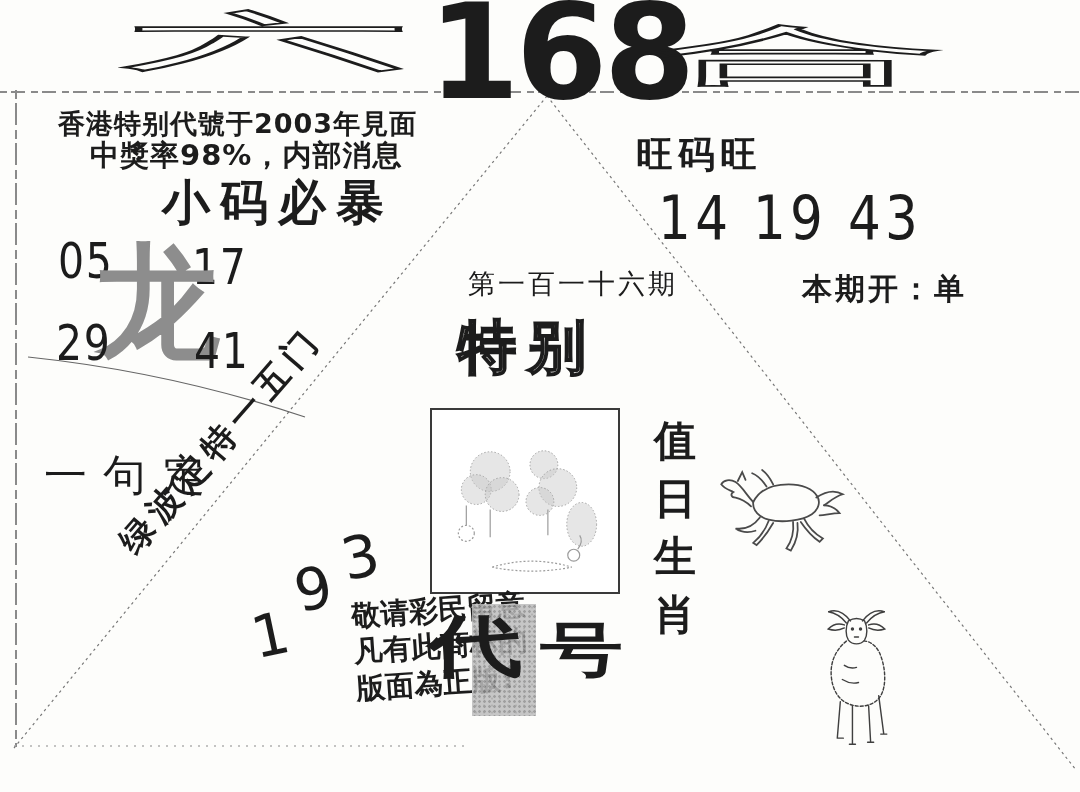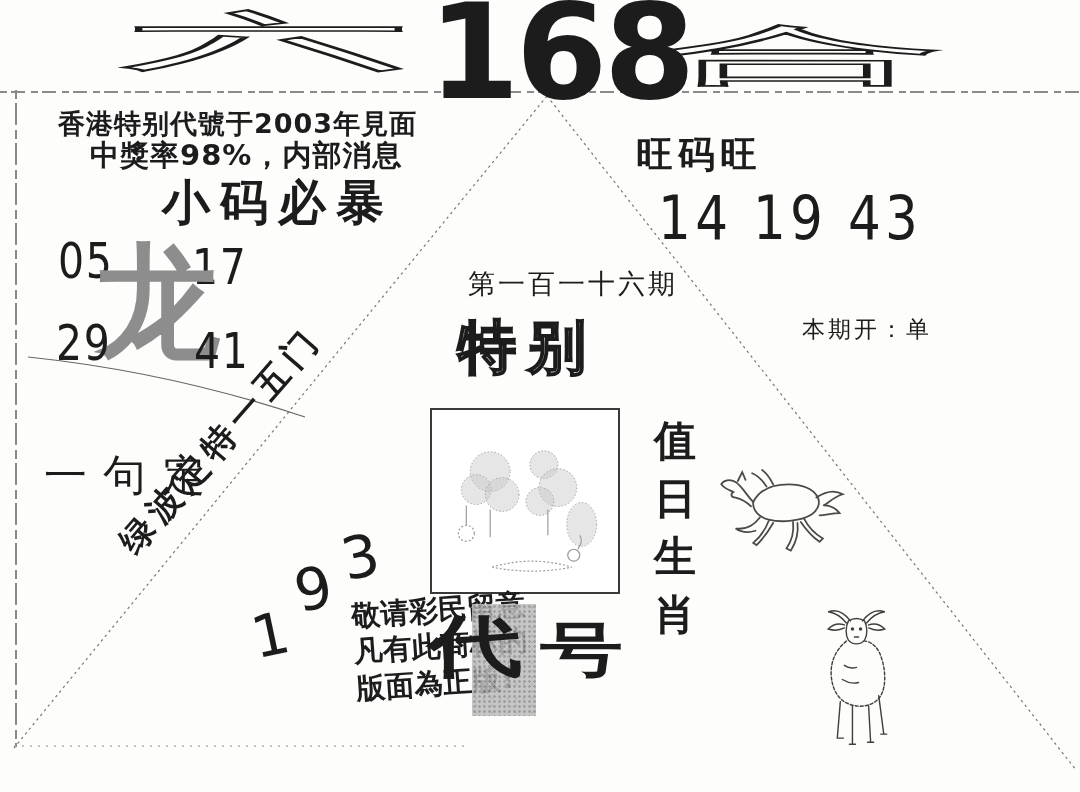--- a/index.html
+++ b/index.html
@@ -27,21 +27,21 @@
   .n05{left:58px;top:236px;} .n17{left:192px;top:242px;}
   .n29{left:56px;top:318px;} .n41{left:194px;top:326px;}
   .long{left:96px;top:240px;font-size:124px;font-weight:bold;font-family:"DejaVu Serif",serif;color:var(--gray-char,#8d8d8d);}
   .yiju{left:44px;top:414px;font-size:43px;font-weight:normal;letter-spacing:16px;margin-top:40px;}
   .diag{left:126px;top:528px;height:40px;line-height:40px;font-size:34px;font-weight:bold;letter-spacing:7px;
         transform-origin:0 50%;transform:rotate(-49deg);}
 
   
   .wang{left:636px;top:136px;font-size:37px;font-weight:bold;letter-spacing:5px;}
   .lucky{left:658px;top:188px;font-size:60px;letter-spacing:5px;transform:scaleX(.86);transform-origin:0 0;}
-  .benqi{left:802px;top:274px;font-size:23px;font-weight:normal;letter-spacing:3px;margin-top:44px;}
+  .benqi{left:802px;top:274px;font-size:30px;font-weight:bold;letter-spacing:3px;}
 
   
   .issue{left:468px;top:270px;font-size:27px;font-family:"DejaVu Serif",serif;letter-spacing:3px;}
   .tebie{left:458px;top:318px;font-size:58px;font-weight:bold;letter-spacing:12px;}
   .frame{left:430px;top:408px;width:186px;height:182px;border:2px solid #3a3a3a;background:#fff;}
   .duty{left:654px;top:420px;display:flex;flex-direction:column;gap:16px;}
   .duty span{font-size:42px;font-weight:bold;line-height:1;}
   .d193{font-size:58px;transform:rotate(-12deg);}
   .d1{left:252px;top:606px;} .d9{left:295px;top:560px;} .d3{left:342px;top:528px;}
   .notice{left:350px;top:598px;font-size:29px;font-weight:bold;line-height:1.25;

